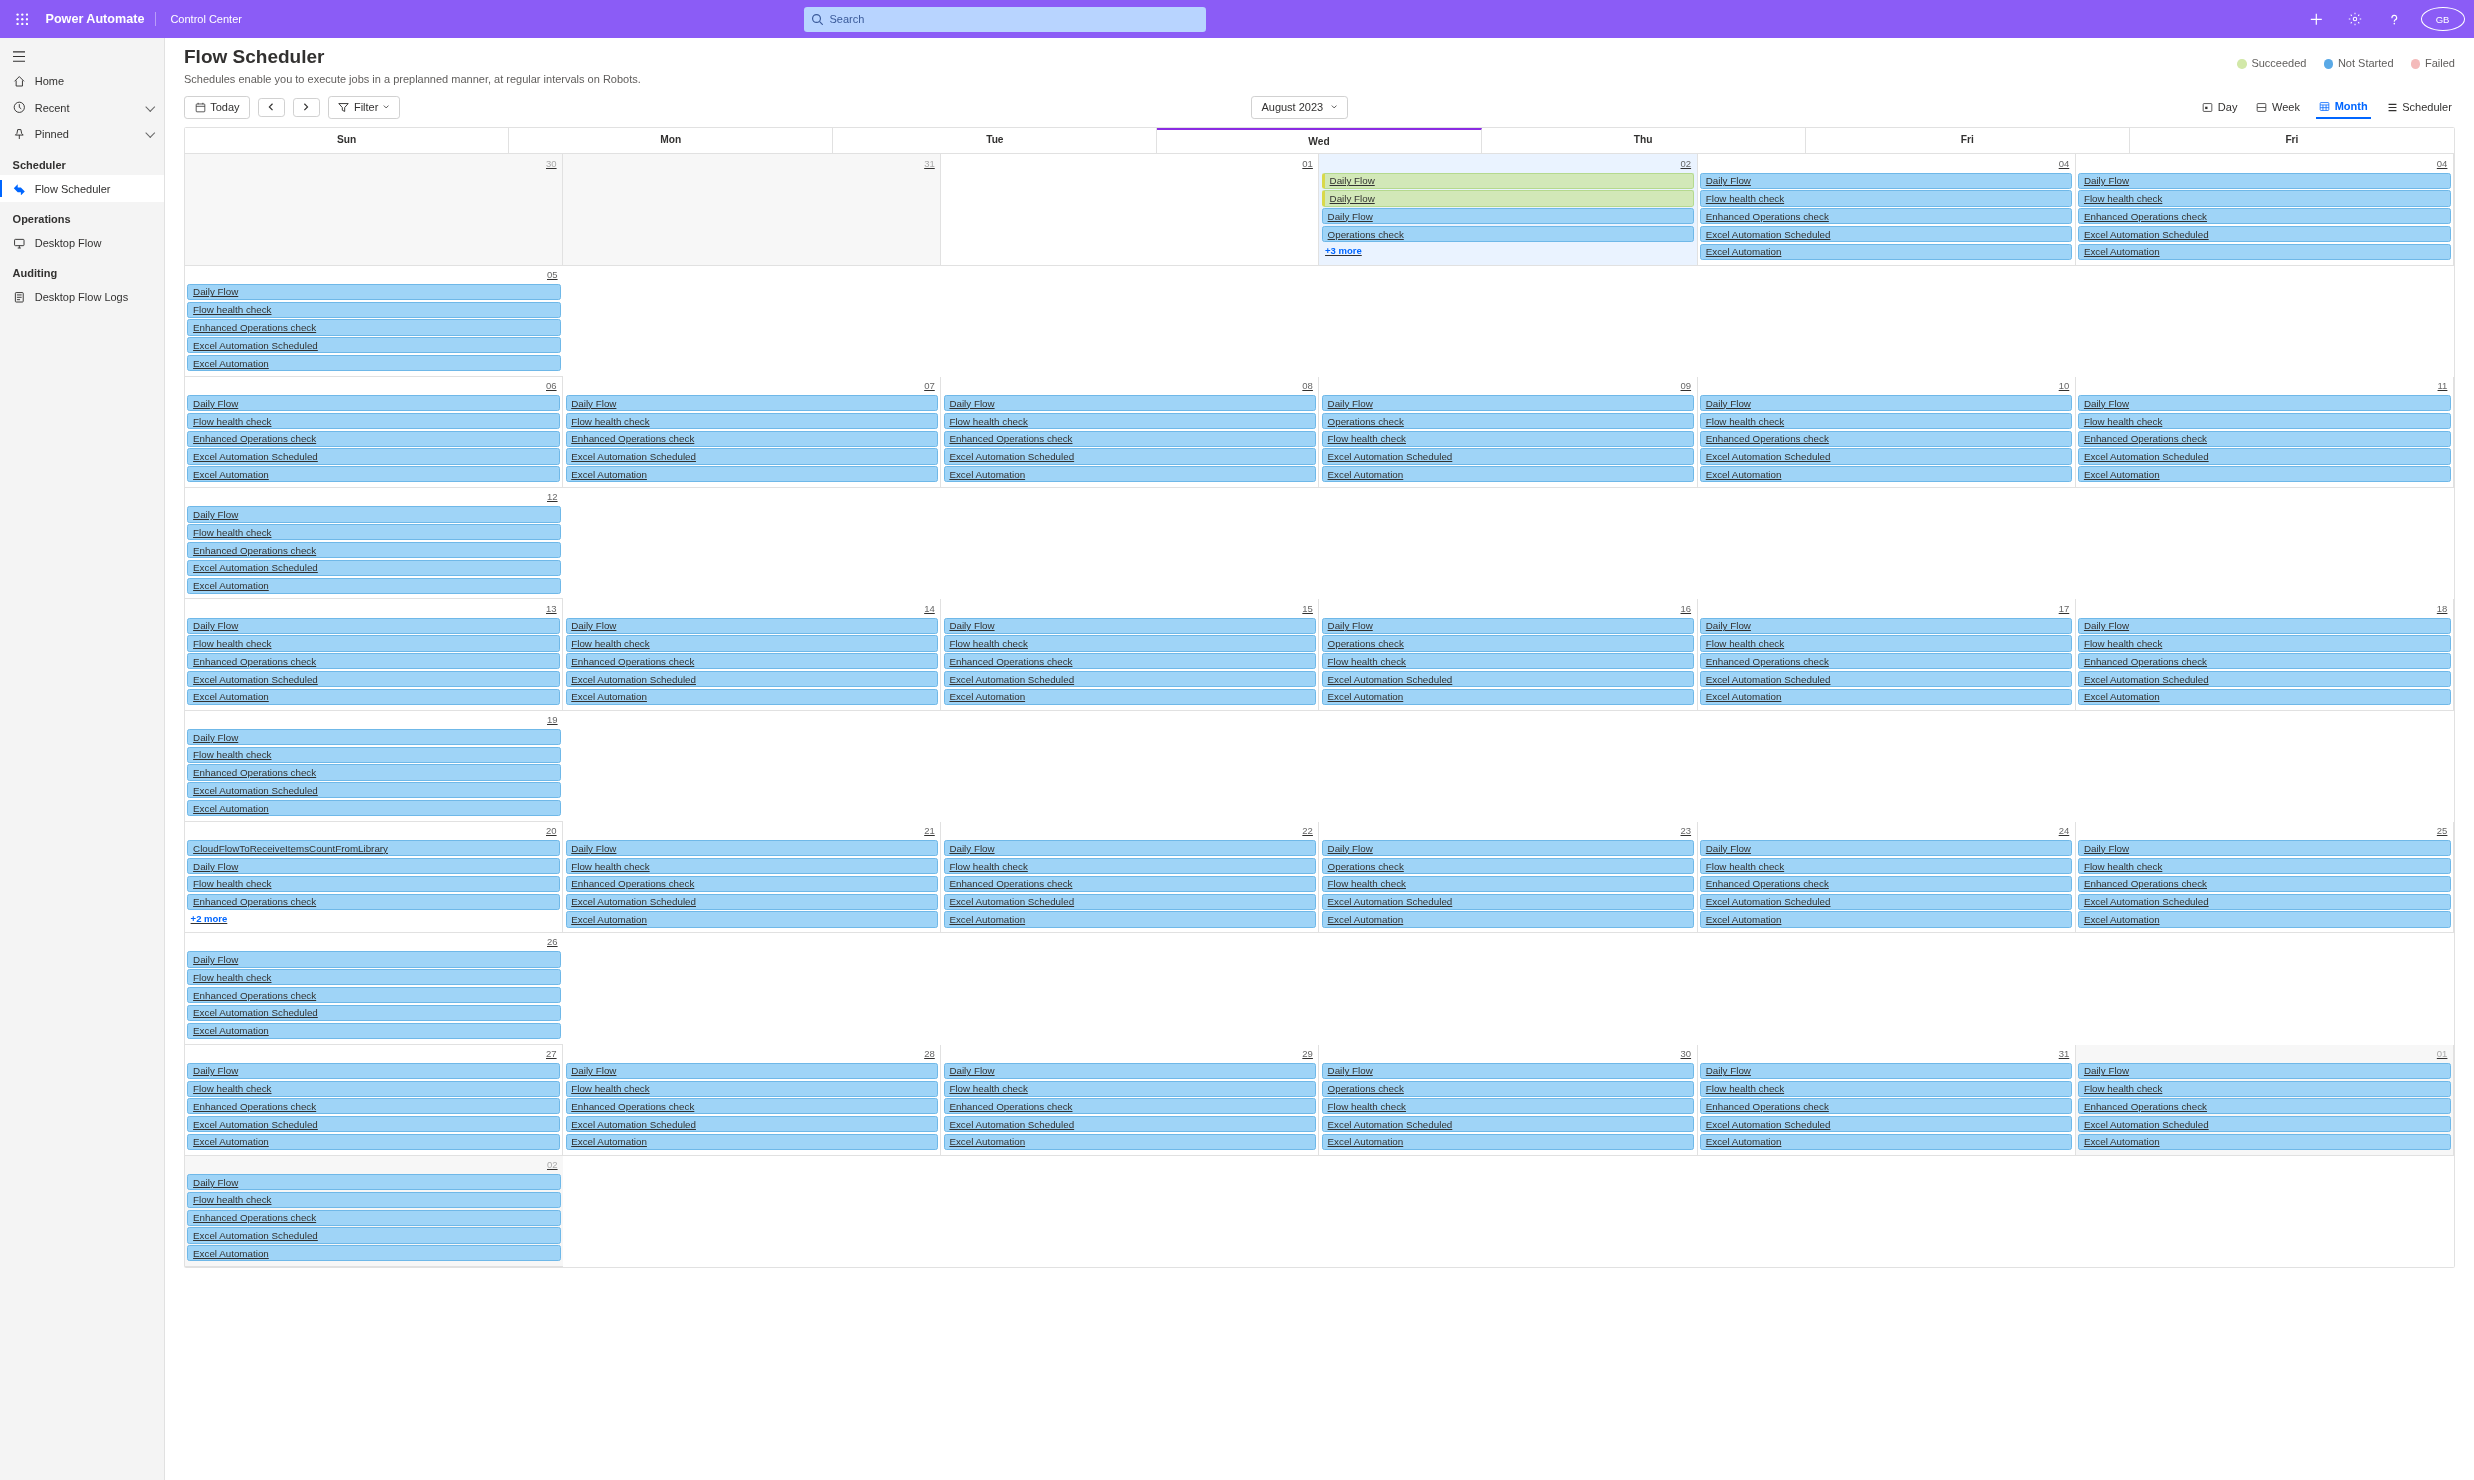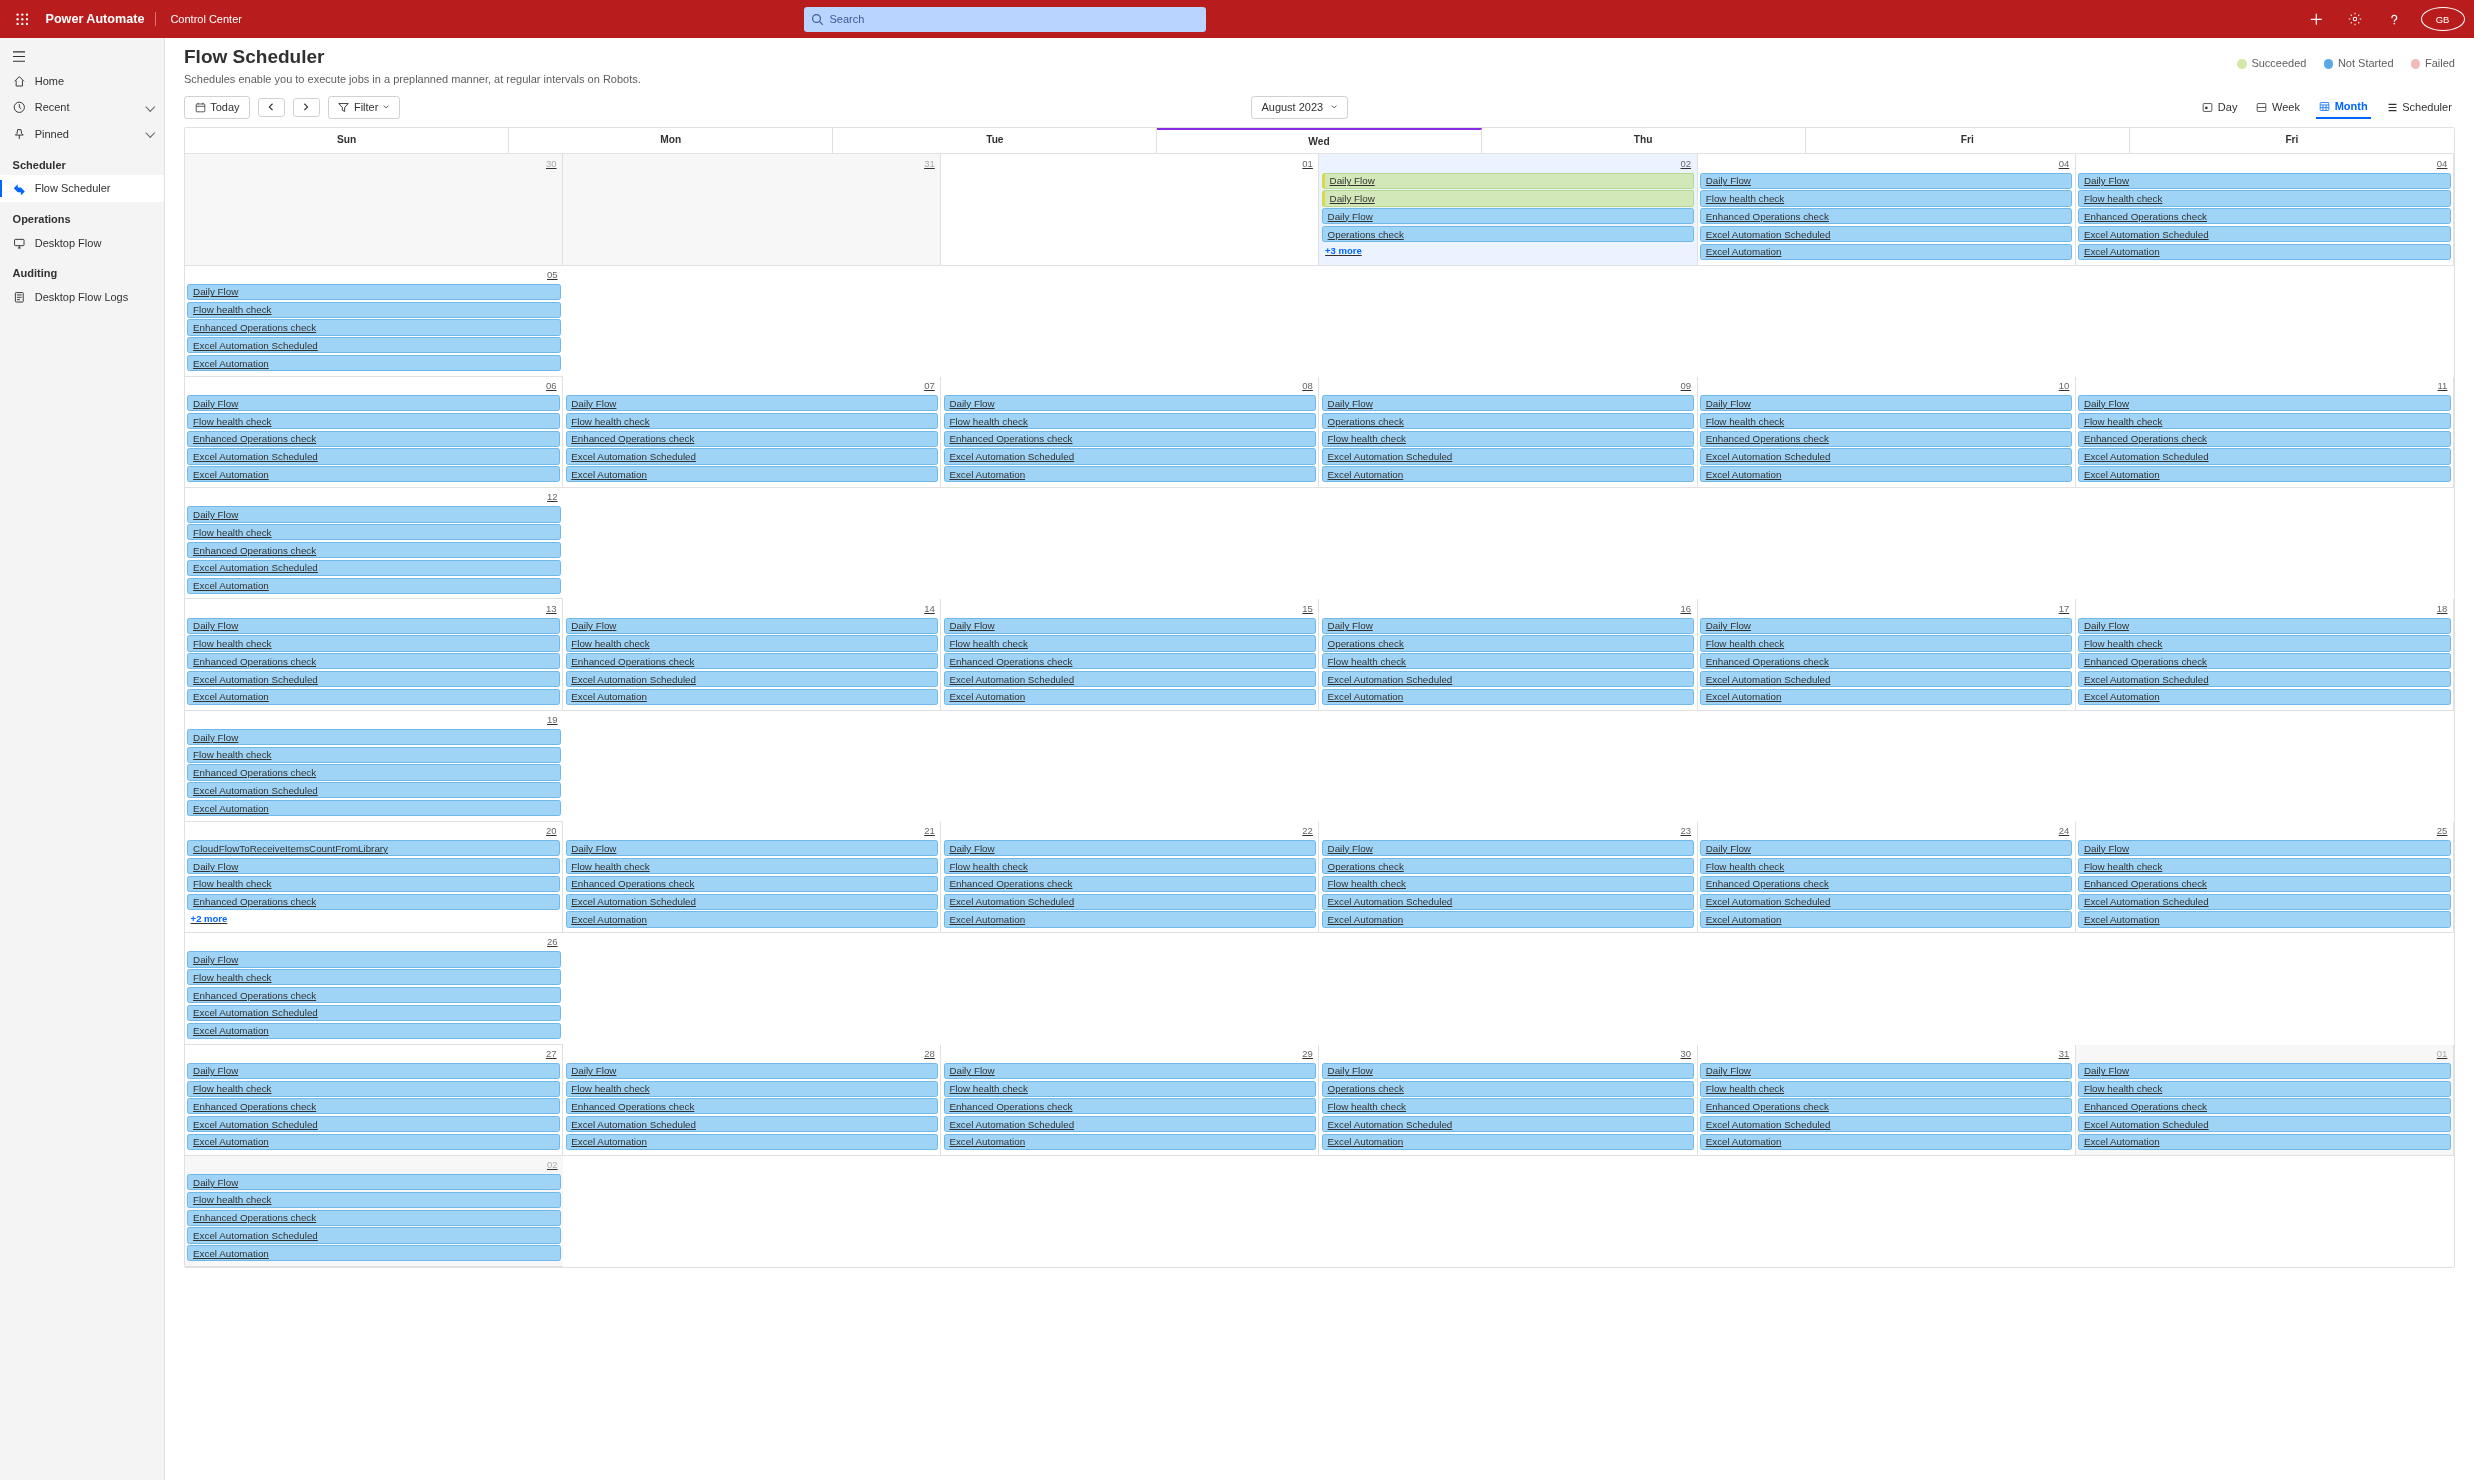--- a/index.html
+++ b/index.html
@@ -1,36 +1,36 @@
 <!DOCTYPE html>
 <html style="font-size:12.6px"><head>
 <meta charset="utf-8">
 <style>
 * { box-sizing: border-box; margin: 0; padding: 0; }
 body { font-family: "Segoe UI", -apple-system, sans-serif; font-size: 10.2px; color: #323130; background: #fff; overflow: hidden; }
 .app { display: flex; flex-direction: column; height: 100vh; }
 
 
-.topbar { display:flex; align-items:center; height:38px; background:#b91c1c; color:#fff; padding:0 9.5px; }
+.topbar { display:flex; align-items:center; height:38px; background:#8b5cf6; color:#fff; padding:0 9.5px; }
 .waffle { width:28px; height:28px; display:flex; align-items:center; justify-content:center; cursor:pointer; }
 .brand { font-size:12.6px; font-weight:600; padding:0 11px; border-right:0.8px solid rgba(255,255,255,.4); }
 .crumb { padding:0 14px; font-size:11px; }
 .search { flex:0 0 402px; margin-left:auto; margin-right:auto; position:relative; }
 .search input { width:100%; height:25px; border:none; border-radius:3.2px; background:#b8d4ff; padding:0 7.9px 0 25px; font-size:11px; color:#004; }
 .search input::placeholder { color:#3a5a9a; }
 .search svg { position:absolute; left:6.3px; top:6.3px; }
 .topright { display:flex; align-items:center; gap:14px; margin-left:auto; }
 .icobtn { width:25px; height:25px; display:flex; align-items:center; justify-content:center; cursor:pointer; border-radius:3.2px; }
 .avatar { width:44px; height:23.6px; border-radius:50%; border:0.8px solid #fff; display:flex; align-items:center; justify-content:center; font-size:9.5px; }
 
 
 .body { flex:1; display:flex; overflow:hidden; }
 .sidebar { width:165px; background:#f4f4f4; border-right:0.8px solid #e1e1e1; display:flex; flex-direction:column; padding-top:6.3px; }
 .hamburger { padding:6.3px 12.6px; cursor:pointer; }
-.navitem { display:flex; gap:9.5px; padding:7px 12.6px; cursor:pointer; font-size:11px; position:relative; }
+.navitem { display:flex; align-items:center; gap:9.5px; padding:7px 12.6px; cursor:pointer; font-size:11px; position:relative; }
 .navitem.exp::after { content:""; position:absolute; right:11px; top:50%; width:5.5px; height:5.5px; border-right:0.8px solid #666; border-bottom:0.8px solid #666; transform:translateY(-70%) rotate(45deg); }
 .navhead { padding:11px 12.6px 4.7px; font-weight:600; font-size:11px; }
 .navitem.active { background:#fff; }
 .navitem.active::before { content:""; position:absolute; left:0; top:4.7px; bottom:4.7px; width:2.4px; background:#0066ff; }
 .navitem .nicon { width:12.6px; flex:0 0 12.6px; }
 
 
 .main { flex:1; display:flex; flex-direction:column; overflow:hidden; }
 .toolbar { display:flex; align-items:center; gap:15.8px; padding:9.5px 19px; border-bottom:0.8px solid #eee; font-size:11px; }
 .toolbtn { display:flex; align-items:center; gap:4.7px; cursor:pointer; color:#323130; }

